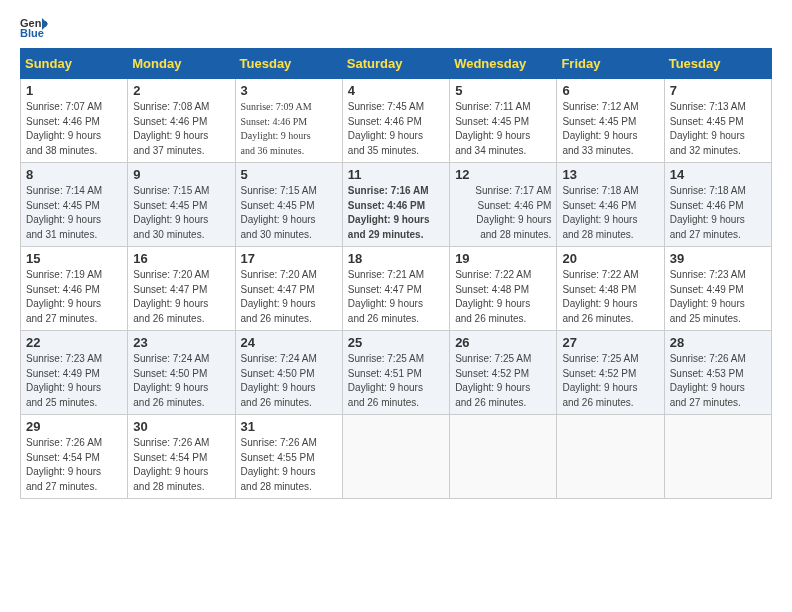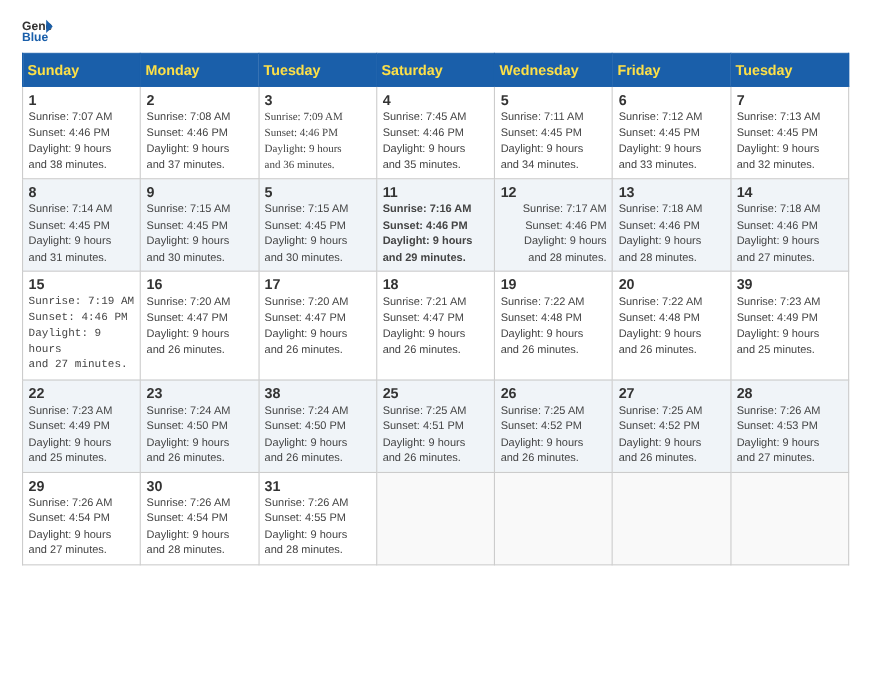--- a/index.html
+++ b/index.html
@@ -210,21 +210,21 @@
           <span class="day-number">14</span>
           <div class="day-info" style="white-space: pre-line;">Sunrise: 7:18 AM
 Sunset: 4:46 PM
 Daylight: 9 hours
 and 27 minutes.</div>
         </td>
       </tr>
       <tr>
         <td>
           <span class="day-number">15</span>
-          <div class="day-info" style="white-space: pre-line; font-family: Liberation Mono, monospace;">Sunrise: 7:19 AM
+          <div class="day-info" style="white-space: pre-line;">Sunrise: 7:19 AM
 Sunset: 4:46 PM
 Daylight: 9 hours
 and 27 minutes.</div>
         </td>
         <td>
           <span class="day-number">16</span>
           <div class="day-info" style="white-space: pre-line;">Sunrise: 7:20 AM
 Sunset: 4:47 PM
 Daylight: 9 hours
 and 26 minutes.</div>
@@ -274,21 +274,21 @@
 and 25 minutes.</div>
         </td>
         <td>
           <span class="day-number">23</span>
           <div class="day-info" style="white-space: pre-line;">Sunrise: 7:24 AM
 Sunset: 4:50 PM
 Daylight: 9 hours
 and 26 minutes.</div>
         </td>
         <td>
-          <span class="day-number">38</span>
+          <span class="day-number">24</span>
           <div class="day-info" style="white-space: pre-line;">Sunrise: 7:24 AM
 Sunset: 4:50 PM
 Daylight: 9 hours
 and 26 minutes.</div>
         </td>
         <td>
           <span class="day-number">25</span>
           <div class="day-info" style="white-space: pre-line;">Sunrise: 7:25 AM
 Sunset: 4:51 PM
 Daylight: 9 hours

